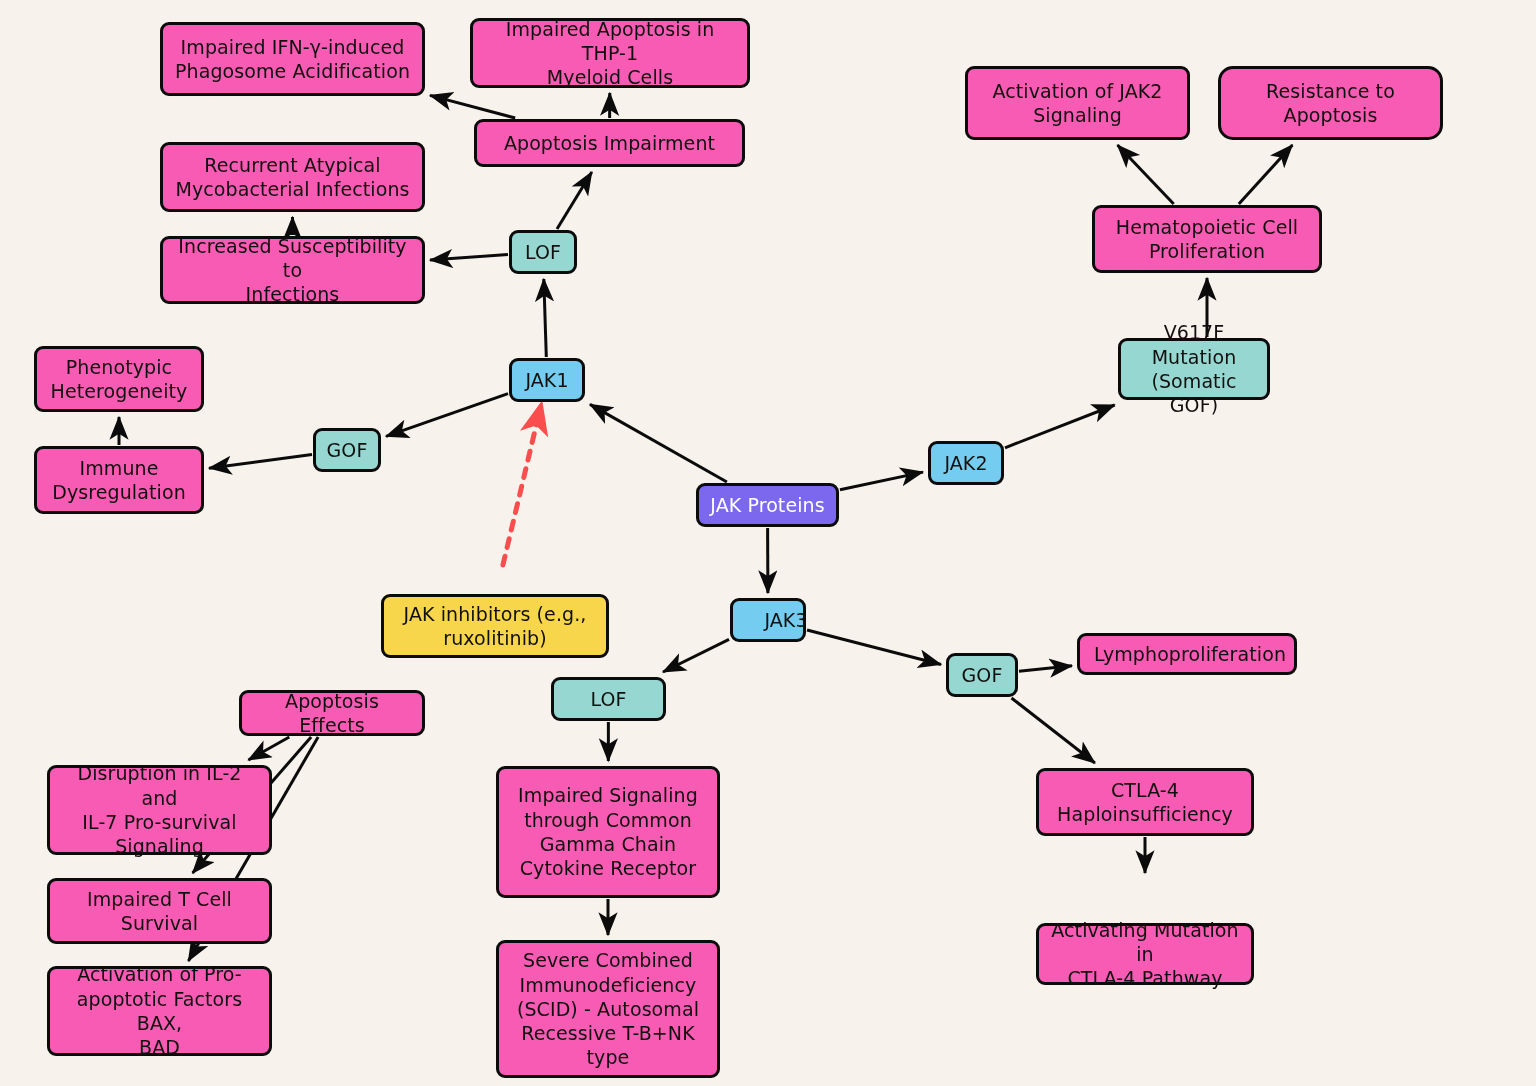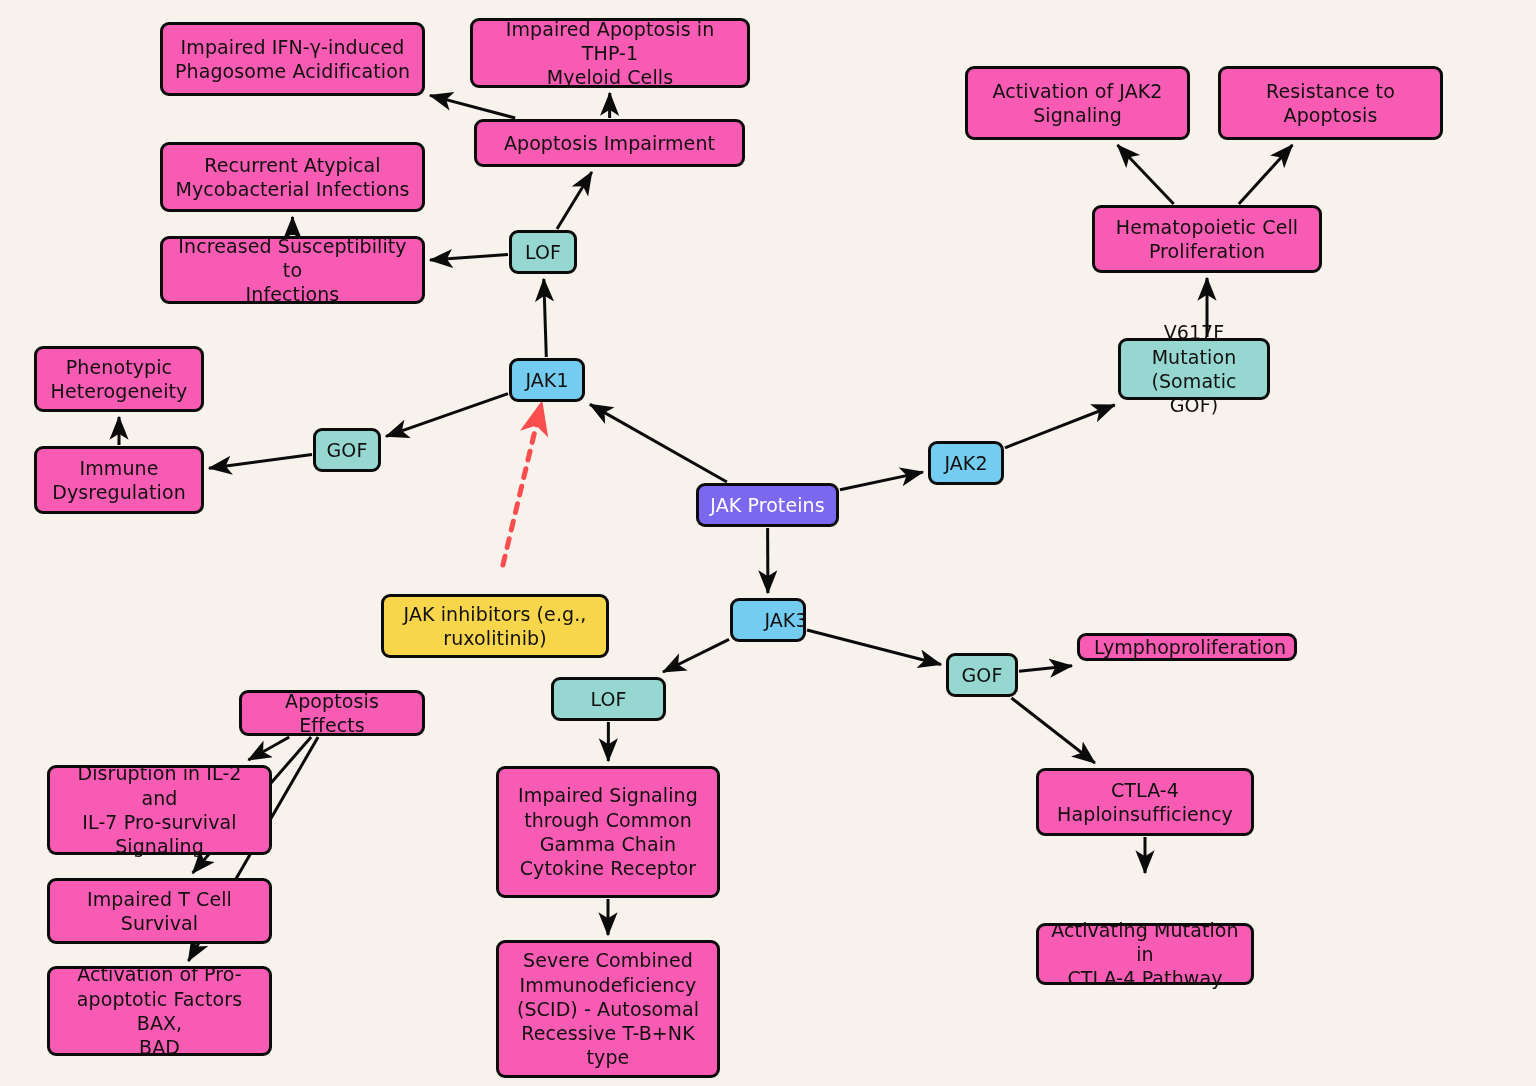--- a/index.html
+++ b/index.html
@@ -135,39 +135,39 @@
       <span>JAK inhibitors (e.g.,
 ruxolitinib)</span>
     </div>
   <div class="node blue" style="left: 730px; top: 598px; width: 76px; height: 44px; padding-left: 46px;">
       <span>JAK3</span>
     </div>
   <div class="node pink" style="left: 965px; top: 66px; width: 225px; height: 74px;">
       <span>Activation of JAK2
 Signaling</span>
     </div>
-  <div class="node pink" style="left: 1218px; top: 66px; width: 225px; height: 74px;">
+  <div class="node pink" style="left: 1218px; top: 66px; width: 225px; height: 74px; border-radius: 15px;">
       <span>Resistance to
 Apoptosis</span>
     </div>
   <div class="node pink" style="left: 1092px; top: 205px; width: 230px; height: 68px;">
       <span>Hematopoietic Cell
 Proliferation</span>
     </div>
   <div class="node teal" style="left: 1118px; top: 338px; width: 152px; height: 62px;">
       <span>V617F Mutation
 (Somatic GOF)</span>
     </div>
   <div class="node teal" style="left: 551px; top: 677px; width: 115px; height: 44px;">
       <span>LOF</span>
     </div>
   <div class="node teal" style="left: 946px; top: 653px; width: 72px; height: 44px;">
       <span>GOF</span>
     </div>
-  <div class="node pink" style="left: 1077px; top: 633px; width: 220px; height: 28px; padding-left: 16px;">
+  <div class="node pink" style="left: 1077px; top: 633px; width: 220px; height: 42px; padding-left: 16px;">
       <span>Lymphoproliferation</span>
     </div>
   <div class="node pink" style="left: 1036px; top: 768px; width: 218px; height: 68px;">
       <span>CTLA-4
 Haploinsufficiency</span>
     </div>
   <div class="node pink" style="left: 1036px; top: 878px; width: 218px; height: 62px; margin-top: 45px;">
       <span>Activating Mutation in
 CTLA-4 Pathway</span>
     </div>

